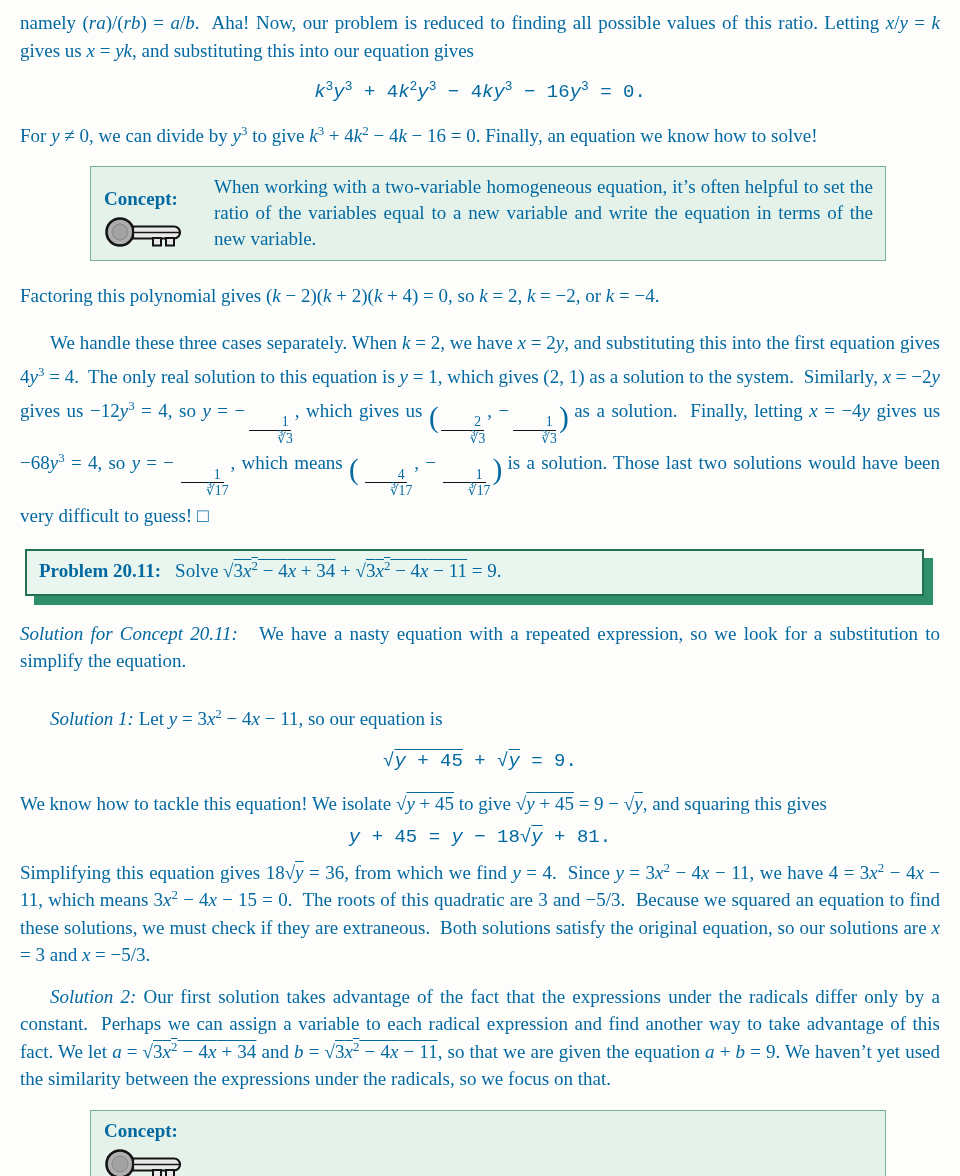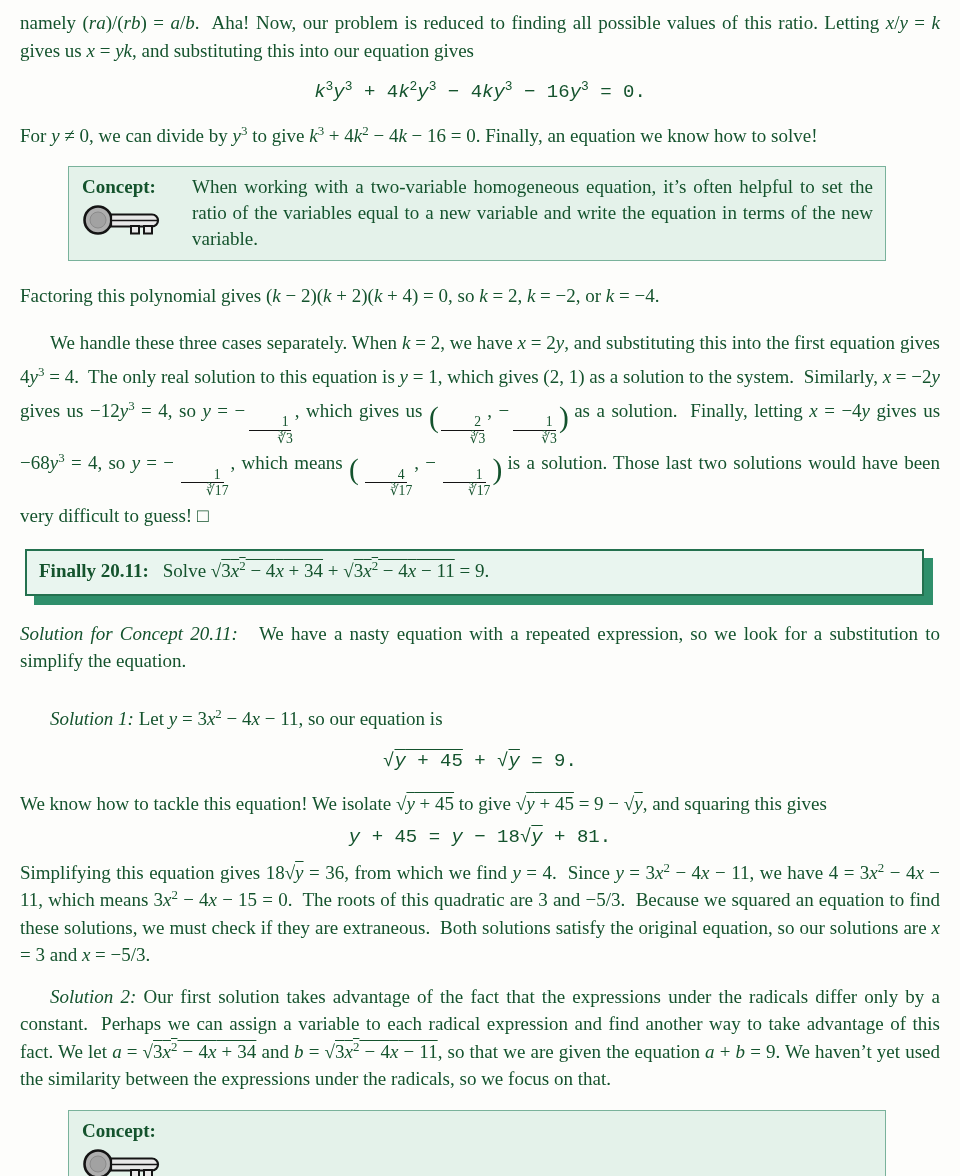--- a/index.html
+++ b/index.html
@@ -2,21 +2,21 @@
 <html><head>
 <meta charset="utf-8">
 <style>
   html, body { margin: 0; padding: 0; background: #ffffff; }
   .page {
     position: relative;
     width: 960px; height: 1176px;
     box-sizing: border-box;
     padding: 9px 20px 0 20px;
     background: #fdfdfb;
-    color: #14532d;
+    color: #0369a1;
     font-family: "Liberation Serif", "DejaVu Serif", serif;
     font-size: 19px;
     line-height: 27.5px;
     overflow: hidden;
   }
   p { margin: 0; text-align: justify; }
   i { font-style: italic; }
   sup { font-size: 0.68em; line-height: 0; }
   .ov { text-decoration: overline; }
   .fr {
@@ -25,25 +25,26 @@
     margin: 0 1px; font-style: normal;
   }
   .fr .fn { border-bottom: 1.4px solid #141414; padding: 0 3px; }
   .fr .fd { padding: 0 1px; }
   .bp { font-size: 1.55em; font-weight: 400; vertical-align: -0.33em; letter-spacing: -1px; }
 
   .eq { text-align: center; margin: 15px 0 15px 0; font-family: Liberation Mono, monospace; }
 
   .concept-box {
     display: flex; gap: 10px;
-    margin: 17px 54px 0 48px;
+    margin: 17px 54px 0 70px;
     background: #e4f2ea;
     border: 1.5px solid #79b29b;
     padding: 7px 12px 8px 13px;
     box-sizing: border-box;
+    align-items: flex-end;
   }
   .concept-left { flex: none; width: 100px; }
   .concept-label { font-weight: bold; line-height: 26px; }
   .concept-text { flex: 1; text-align: justify; line-height: 26px; }
   .key-svg { display: block; margin-top: 2px; }
 
   .problem-box {
     margin: 16px 16px 0 5px;
     background: #e9f5ef;
     border: 2.5px solid #24714f;
@@ -110,21 +111,21 @@
         <span class="fd">∛17</span>
       </span>, which means <span class="bp">(</span><span class="fr">
         <span class="fn">4</span>
         <span class="fd">∛17</span>
       </span>, −<span class="fr">
         <span class="fn">1</span>
         <span class="fd">∛17</span>
       </span><span class="bp">)</span> is a solution. Those last two solutions would have been very difficult to guess! □</p>
 
   <div class="problem-box">
-    <span class="problem-label">Finally 20.11:</span><span>Solve √<span class="ov">3<i>x</i><sup>2</sup> − 4<i>x</i> + 34</span> + √<span class="ov">3<i>x</i><sup>2</sup> − 4<i>x</i> − 11</span> = 9.</span>
+    <span class="problem-label">Problem 20.11:</span><span>Solve √<span class="ov">3<i>x</i><sup>2</sup> − 4<i>x</i> + 34</span> + √<span class="ov">3<i>x</i><sup>2</sup> − 4<i>x</i> − 11</span> = 9.</span>
   </div>
 
   <p id="sol-head"><i>Solution for Concept 20.11:</i>&nbsp;&nbsp; We have a nasty equation with a repeated expression, so we look for a substitution to simplify the equation.</p>
 
   <p id="sol1-intro" class="indent"><i>Solution 1:</i> Let <i>y</i> = 3<i>x</i><sup>2</sup> − 4<i>x</i> − 11, so our equation is</p>
 
   <div class="eq" id="eq-rad">√<span class="ov"><i>y</i> + 45</span> + √<span class="ov"><i>y</i></span> = 9.</div>
 
   <p id="p5">We know how to tackle this equation! We isolate √<span class="ov"><i>y</i> + 45</span> to give √<span class="ov"><i>y</i> + 45</span> = 9 − √<span class="ov"><i>y</i></span>, and squaring this gives</p>
 

